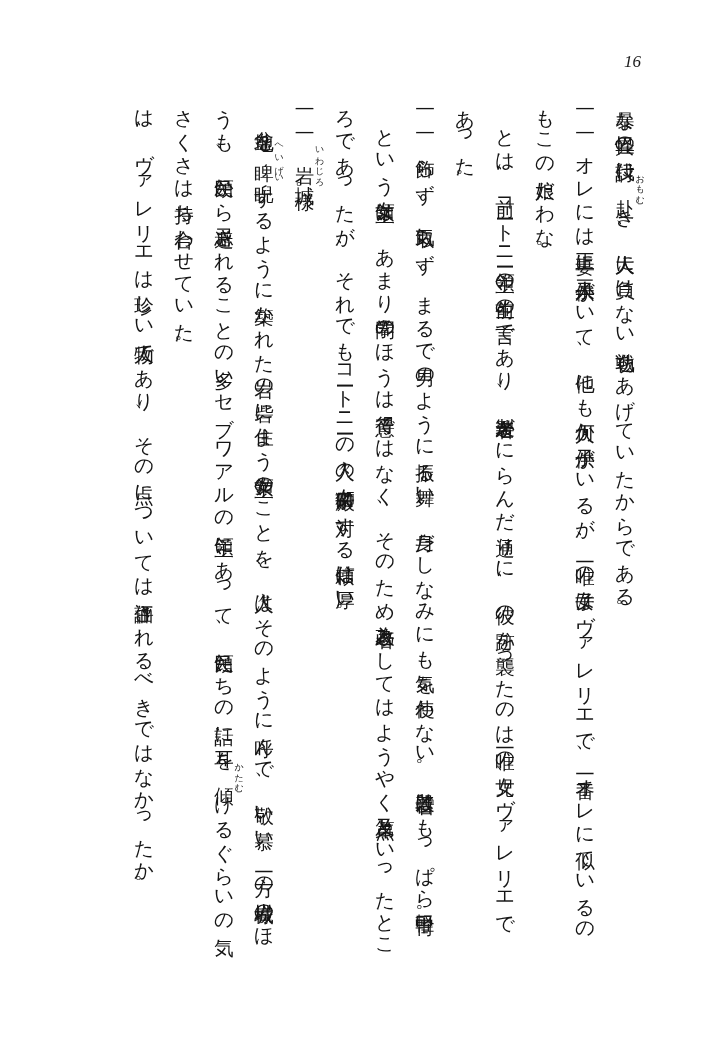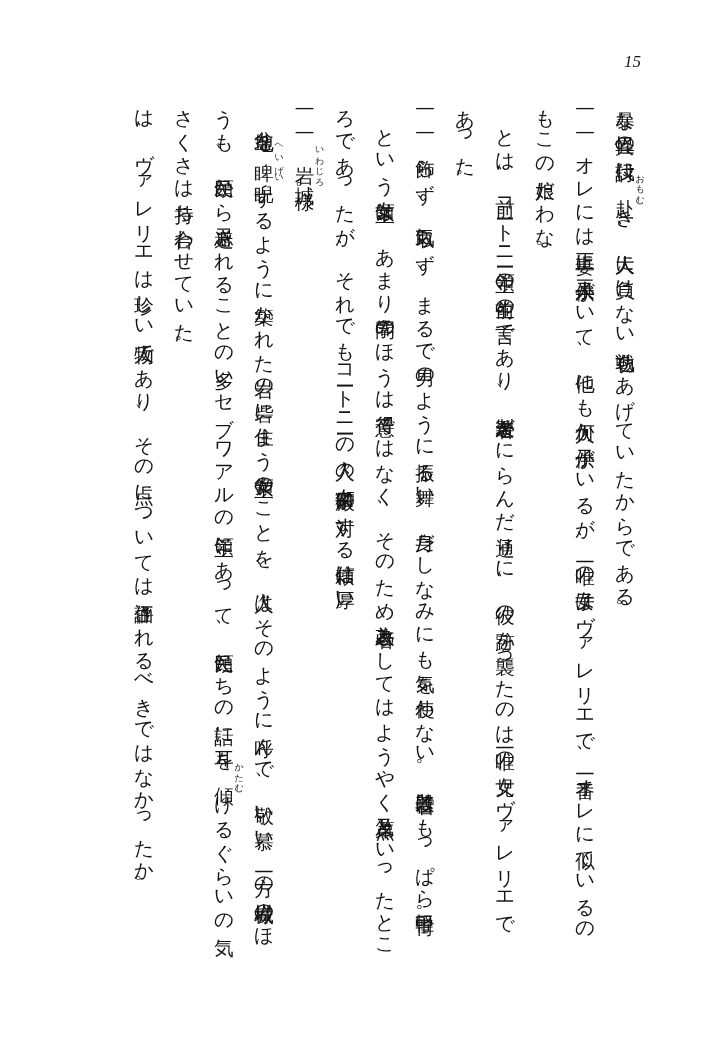--- a/index.html
+++ b/index.html
@@ -56,21 +56,21 @@
     font-size: 9px;
     letter-spacing: 0;
     line-height: 1;
   }
 </style>
 </head>
 <body>
 
 <div id="page">
 
-  <div id="page-number">15</div>
+  <div id="page-number">16</div>
 
   <div id="text-block">
 
     <p>暴な怪異の討伐に<ruby>赴<rt>おもむ</rt></ruby>き、大人に負けない戦功をあげていたからである。</p>
 
     <p>——オレには正妻に三人子供がいて、他にも何人か子供がいるが、唯一の女子はヴァレリエで、一番オレに似ているのもこの娘だわな。</p>
 
     <p class="indent">とは、前コートニー領主の生前の言であり、製造者がにらんだ通りに、彼の跡を襲ったのは唯一の女児、ヴァレリエであった。</p>
 
     <p>——飾らず、気取らず、まるで男のように振る舞い、身だしなみにも気を使わない。普段着はもっぱら軽甲冑。</p>

